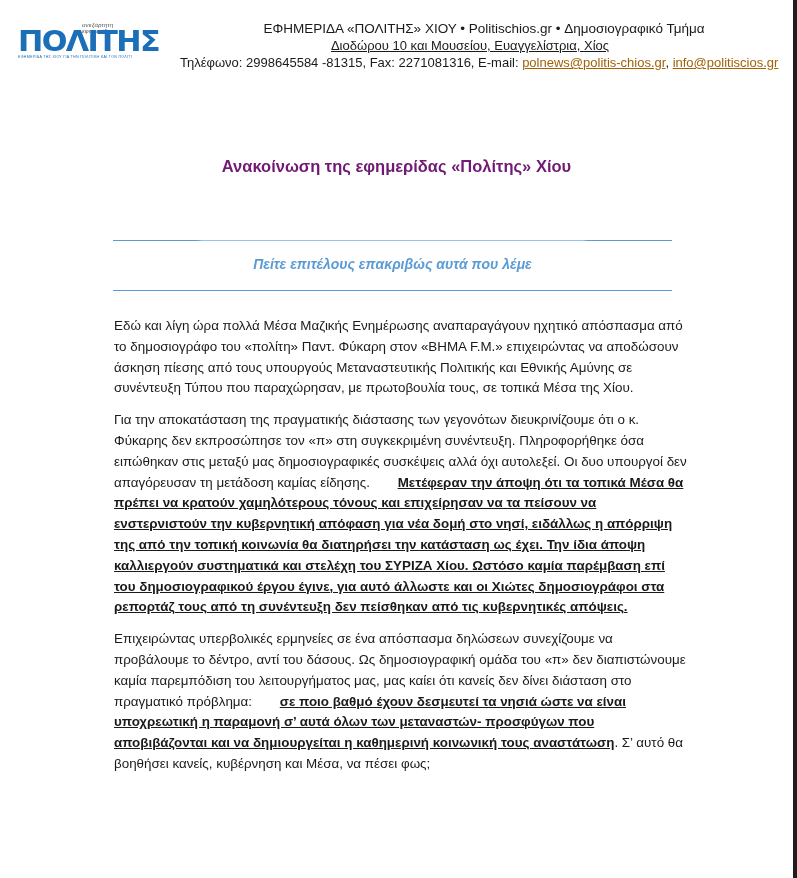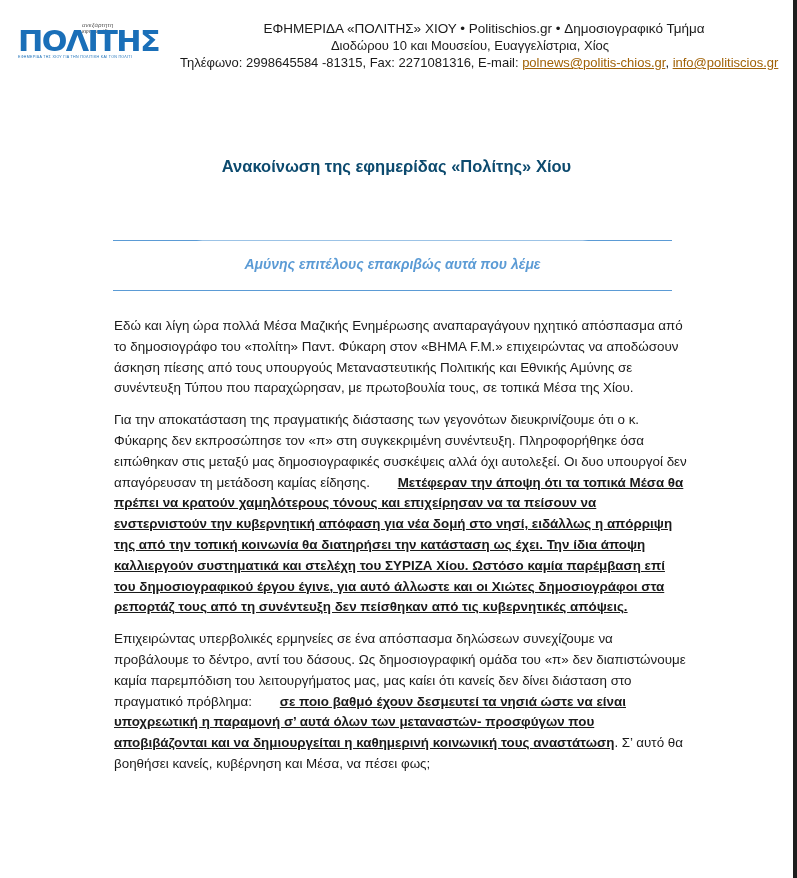--- a/index.html
+++ b/index.html
@@ -25,28 +25,28 @@
     font-style: italic;
   }
   .logo-sub {
     position: absolute; left: 0; top: 33px; width: 114px; font-size: 3.6px; color: #1a6fb8;
     white-space: nowrap; overflow: hidden; letter-spacing: 0.3px;
   }
 
   
   .hdr { position: absolute; left: 180px; width: 580px; text-align: center; font-size: 13px; line-height: 16px; color: #1a1a1a; white-space: nowrap; }
   .hdr1 { top: 21px; font-size: 13.5px; left: 194px; }
-  .hdr2 { top: 38px; }
+  .hdr2 { top: 38px; text-decoration: underline; }
   .hdr3 { top: 55px; }
   .hdr a { color: #a16207; text-decoration: underline; }
 
   
   .title {
     position: absolute; left: 0; top: 157px; width: 793px; text-align: center;
-    font-size: 16.5px; font-weight: bold; color: #0c4a6e;
+    font-size: 16.5px; font-weight: bold; color: #701a75;
   }
 
   
   .rule { position: absolute; left: 113px; width: 559px; height: 1px; background: #5b9bd5; }
   .rule.top { top: 240px; background: linear-gradient(to right, #5b9bd5 0%, #5b9bd5 15%, #9cc3e6 16%, #9cc3e6 84%, #5b9bd5 85%, #5b9bd5 100%); }
   .rule.bottom { top: 290px; }
   .subtitle {
     position: absolute; left: 113px; top: 256px; width: 559px; text-align: center;
     font-size: 14px; font-style: italic; font-weight: bold; color: #5b9bd5;
   }
@@ -67,21 +67,21 @@
     <div class="logo-sub">ΕΦΗΜΕΡΙΔΑ ΤΗΣ ΧΙΟΥ ΓΙΑ ΤΗΝ ΠΟΛΙΤΙΚΗ ΚΑΙ ΤΟΝ ΠΟΛΙΤΙΣΜΟ</div>
   </div>
 
   <div class="hdr hdr1">ΕΦΗΜΕΡΙΔΑ «ΠΟΛΙΤΗΣ» ΧΙΟΥ • Politischios.gr • Δημοσιογραφικό Τμήμα</div>
   <div class="hdr hdr2">Διοδώρου 10 και Μουσείου, Ευαγγελίστρια, Χίος</div>
   <div class="hdr hdr3"><span>Τηλέφωνο: 2998645584 -81315, Fax: 2271081316, E-mail: </span><a>polnews@politis-chios.gr</a><span>, </span><a>info@politiscios.gr</a></div>
 
   <div class="title">Ανακοίνωση της εφημερίδας «Πολίτης» Χίου</div>
 
   <div class="rule top"></div>
-  <div class="subtitle">Αμύνης επιτέλους επακριβώς αυτά που λέμε</div>
+  <div class="subtitle">Πείτε επιτέλους επακριβώς αυτά που λέμε</div>
   <div class="rule bottom"></div>
 
   <div class="body">
     <p><span>Εδώ και λίγη ώρα πολλά Μέσα Μαζικής Ενημέρωσης αναπαραγάγουν ηχητικό απόσπασμα από το δημοσιογράφο του «πολίτη» Παντ. Φύκαρη στον «ΒΗΜΑ F.M.» επιχειρώντας να αποδώσουν άσκηση πίεσης από τους υπουργούς Μεταναστευτικής Πολιτικής και Εθνικής Αμύνης σε συνέντευξη Τύπου που παραχώρησαν, με πρωτοβουλία τους, σε τοπικά Μέσα της Χίου.</span></p>
     <p><span>Για την αποκατάσταση της πραγματικής διάστασης των γεγονότων διευκρινίζουμε ότι ο κ. Φύκαρης δεν εκπροσώπησε τον «π» στη συγκεκριμένη συνέντευξη. Πληροφορήθηκε όσα ειπώθηκαν στις μεταξύ μας δημοσιογραφικές συσκέψεις αλλά όχι αυτολεξεί. Οι δυο υπουργοί δεν απαγόρευσαν τη μετάδοση καμίας είδησης. </span><span class="bu">Μετέφεραν την άποψη ότι τα τοπικά Μέσα θα πρέπει να κρατούν χαμηλότερους τόνους και επιχείρησαν να τα πείσουν να ενστερνιστούν την κυβερνητική απόφαση για νέα δομή στο νησί, ειδάλλως η απόρριψη της από την τοπική κοινωνία θα διατηρήσει την κατάσταση ως έχει. Την ίδια άποψη καλλιεργούν συστηματικά και στελέχη του ΣΥΡΙΖΑ Χίου. Ωστόσο καμία παρέμβαση επί του δημοσιογραφικού έργου έγινε, για αυτό άλλωστε και οι Χιώτες δημοσιογράφοι στα ρεπορτάζ τους από τη συνέντευξη δεν πείσθηκαν από τις κυβερνητικές απόψεις. </span></p>
     <p><span>Επιχειρώντας υπερβολικές ερμηνείες σε ένα απόσπασμα δηλώσεων συνεχίζουμε να προβάλουμε το δέντρο, αντί του δάσους. Ως δημοσιογραφική ομάδα του «π» δεν διαπιστώνουμε καμία παρεμπόδιση του λειτουργήματος μας, μας καίει ότι κανείς δεν δίνει διάσταση στο πραγματικό πρόβλημα: </span><span class="bu">σε ποιο βαθμό έχουν δεσμευτεί τα νησιά ώστε να είναι υποχρεωτική η παραμονή σ’ αυτά όλων των μεταναστών- προσφύγων που αποβιβάζονται και να δημιουργείται η καθημερινή κοινωνική τους αναστάτωση</span><span>. Σ’ αυτό θα βοηθήσει κανείς, κυβέρνηση και Μέσα, να πέσει φως;</span></p>
   </div>
 </div>
 
 <div class="right-edge"></div>

